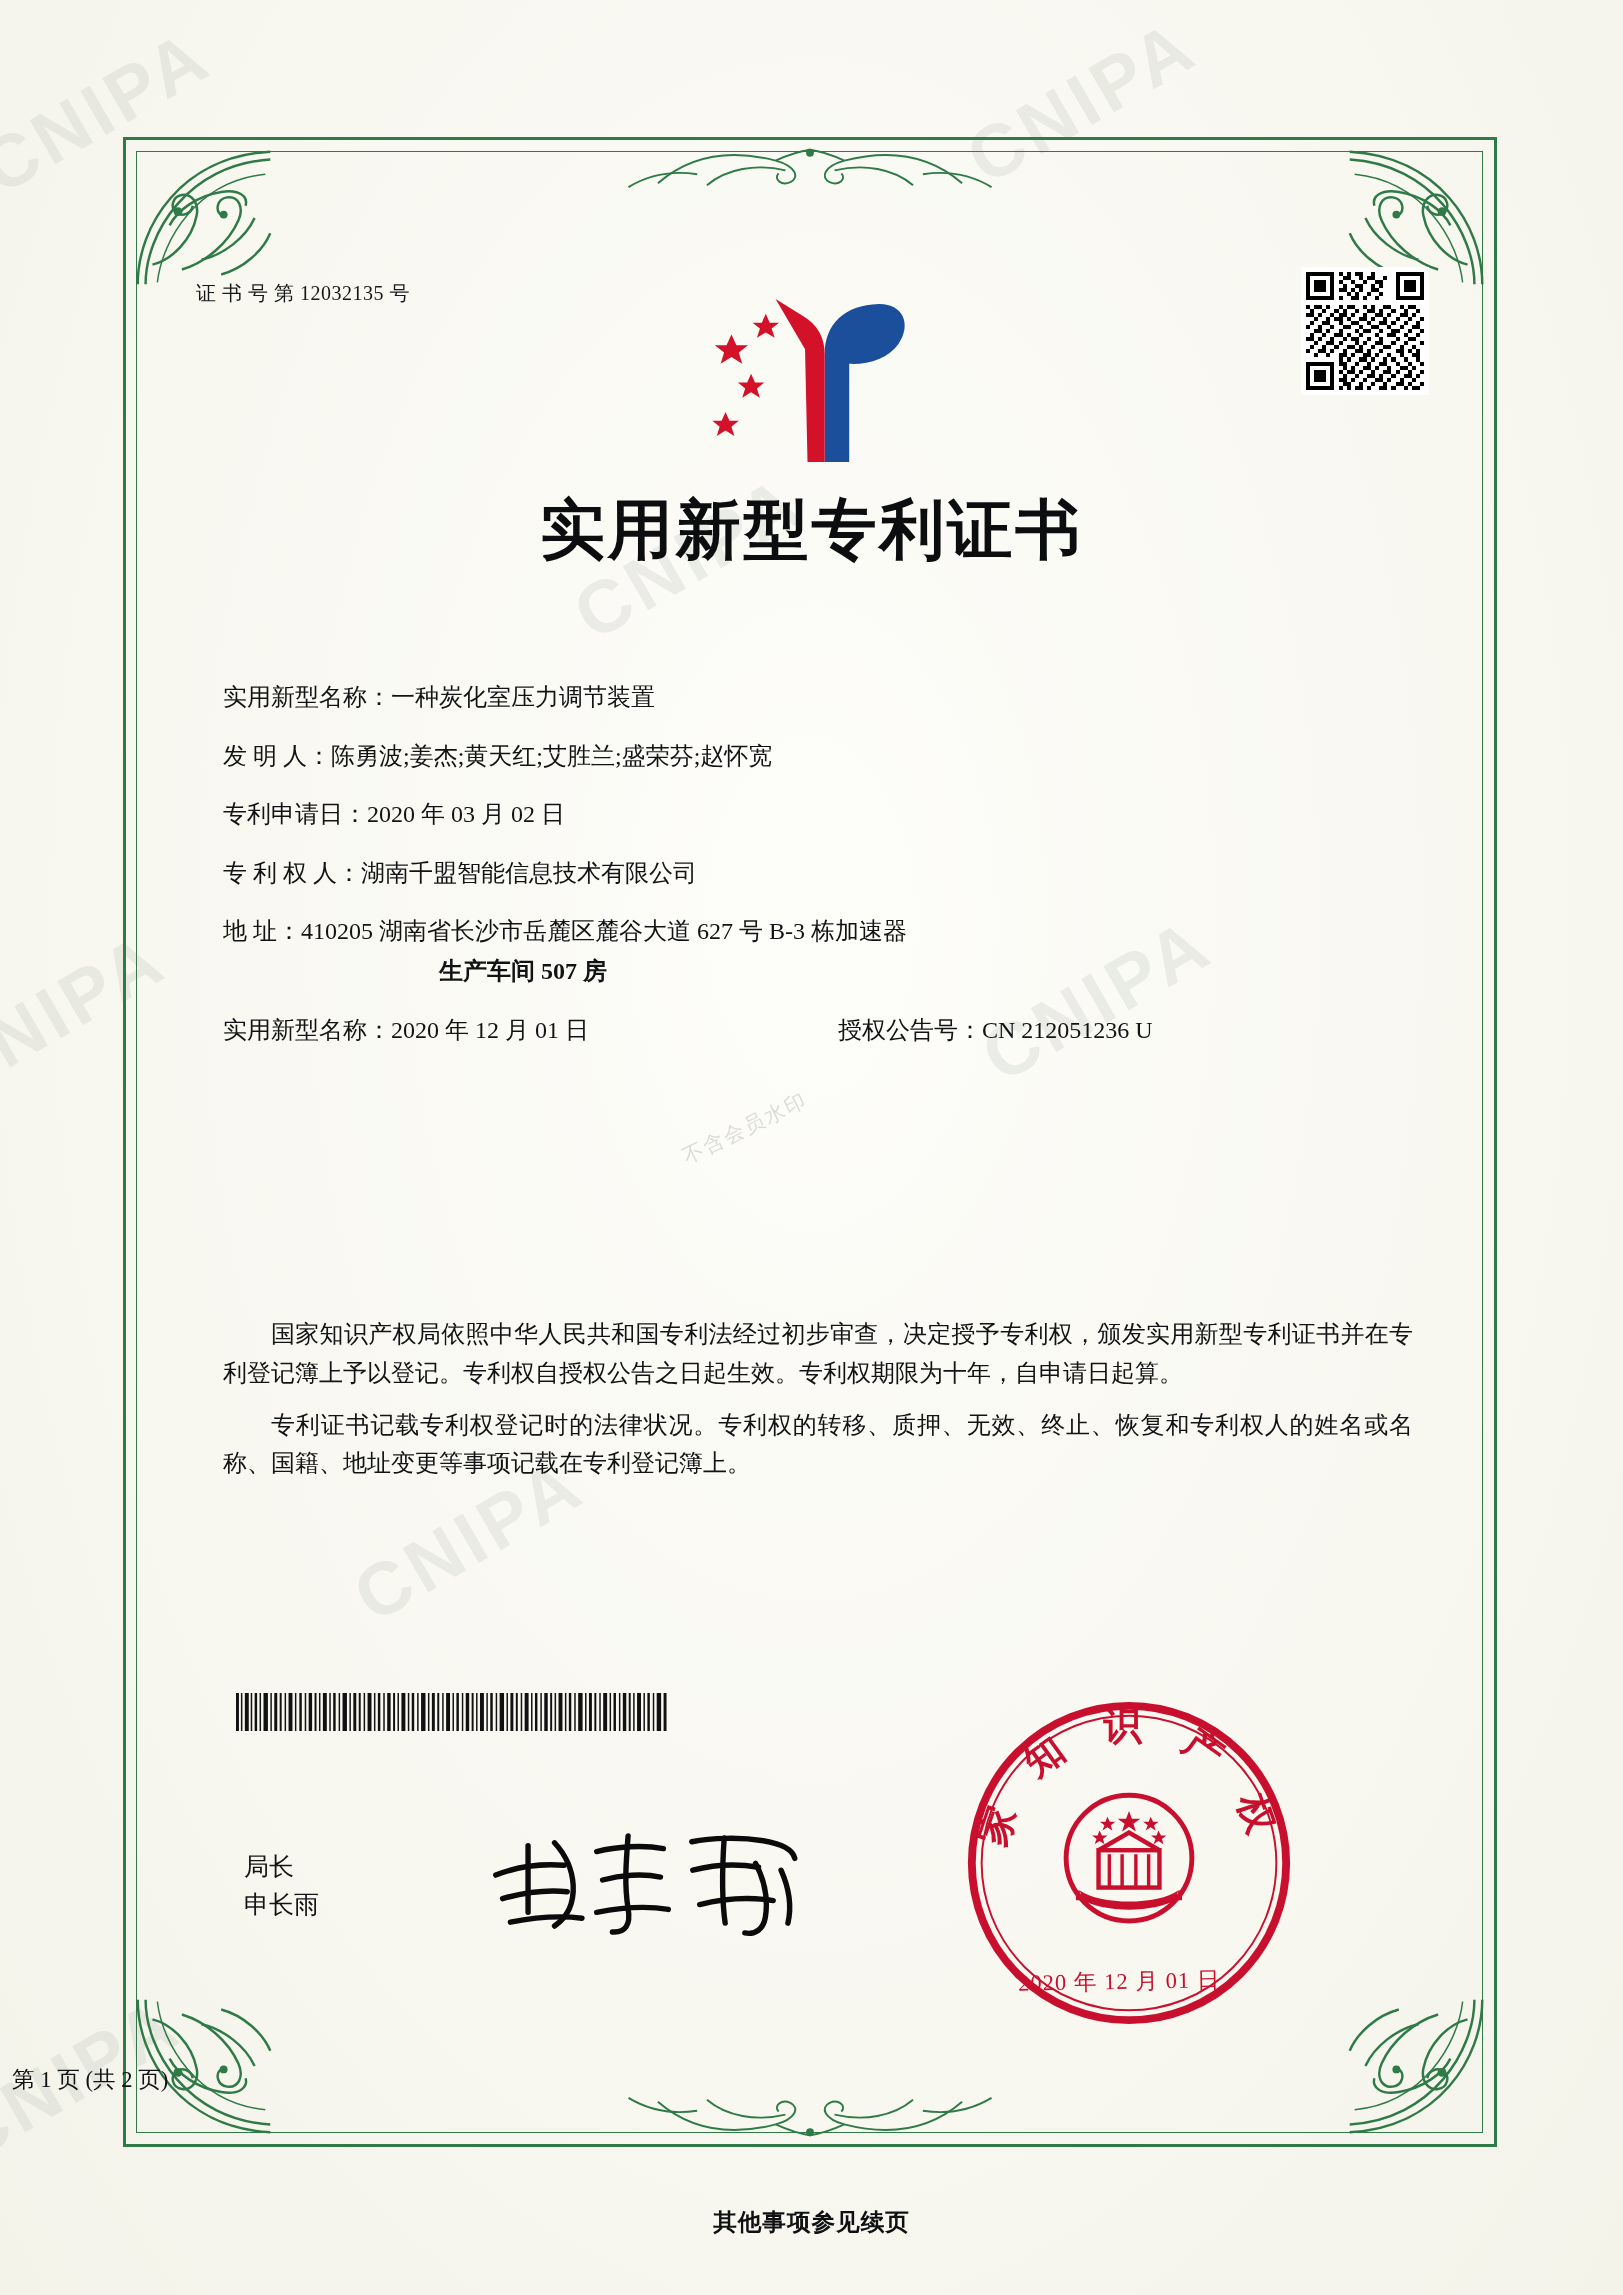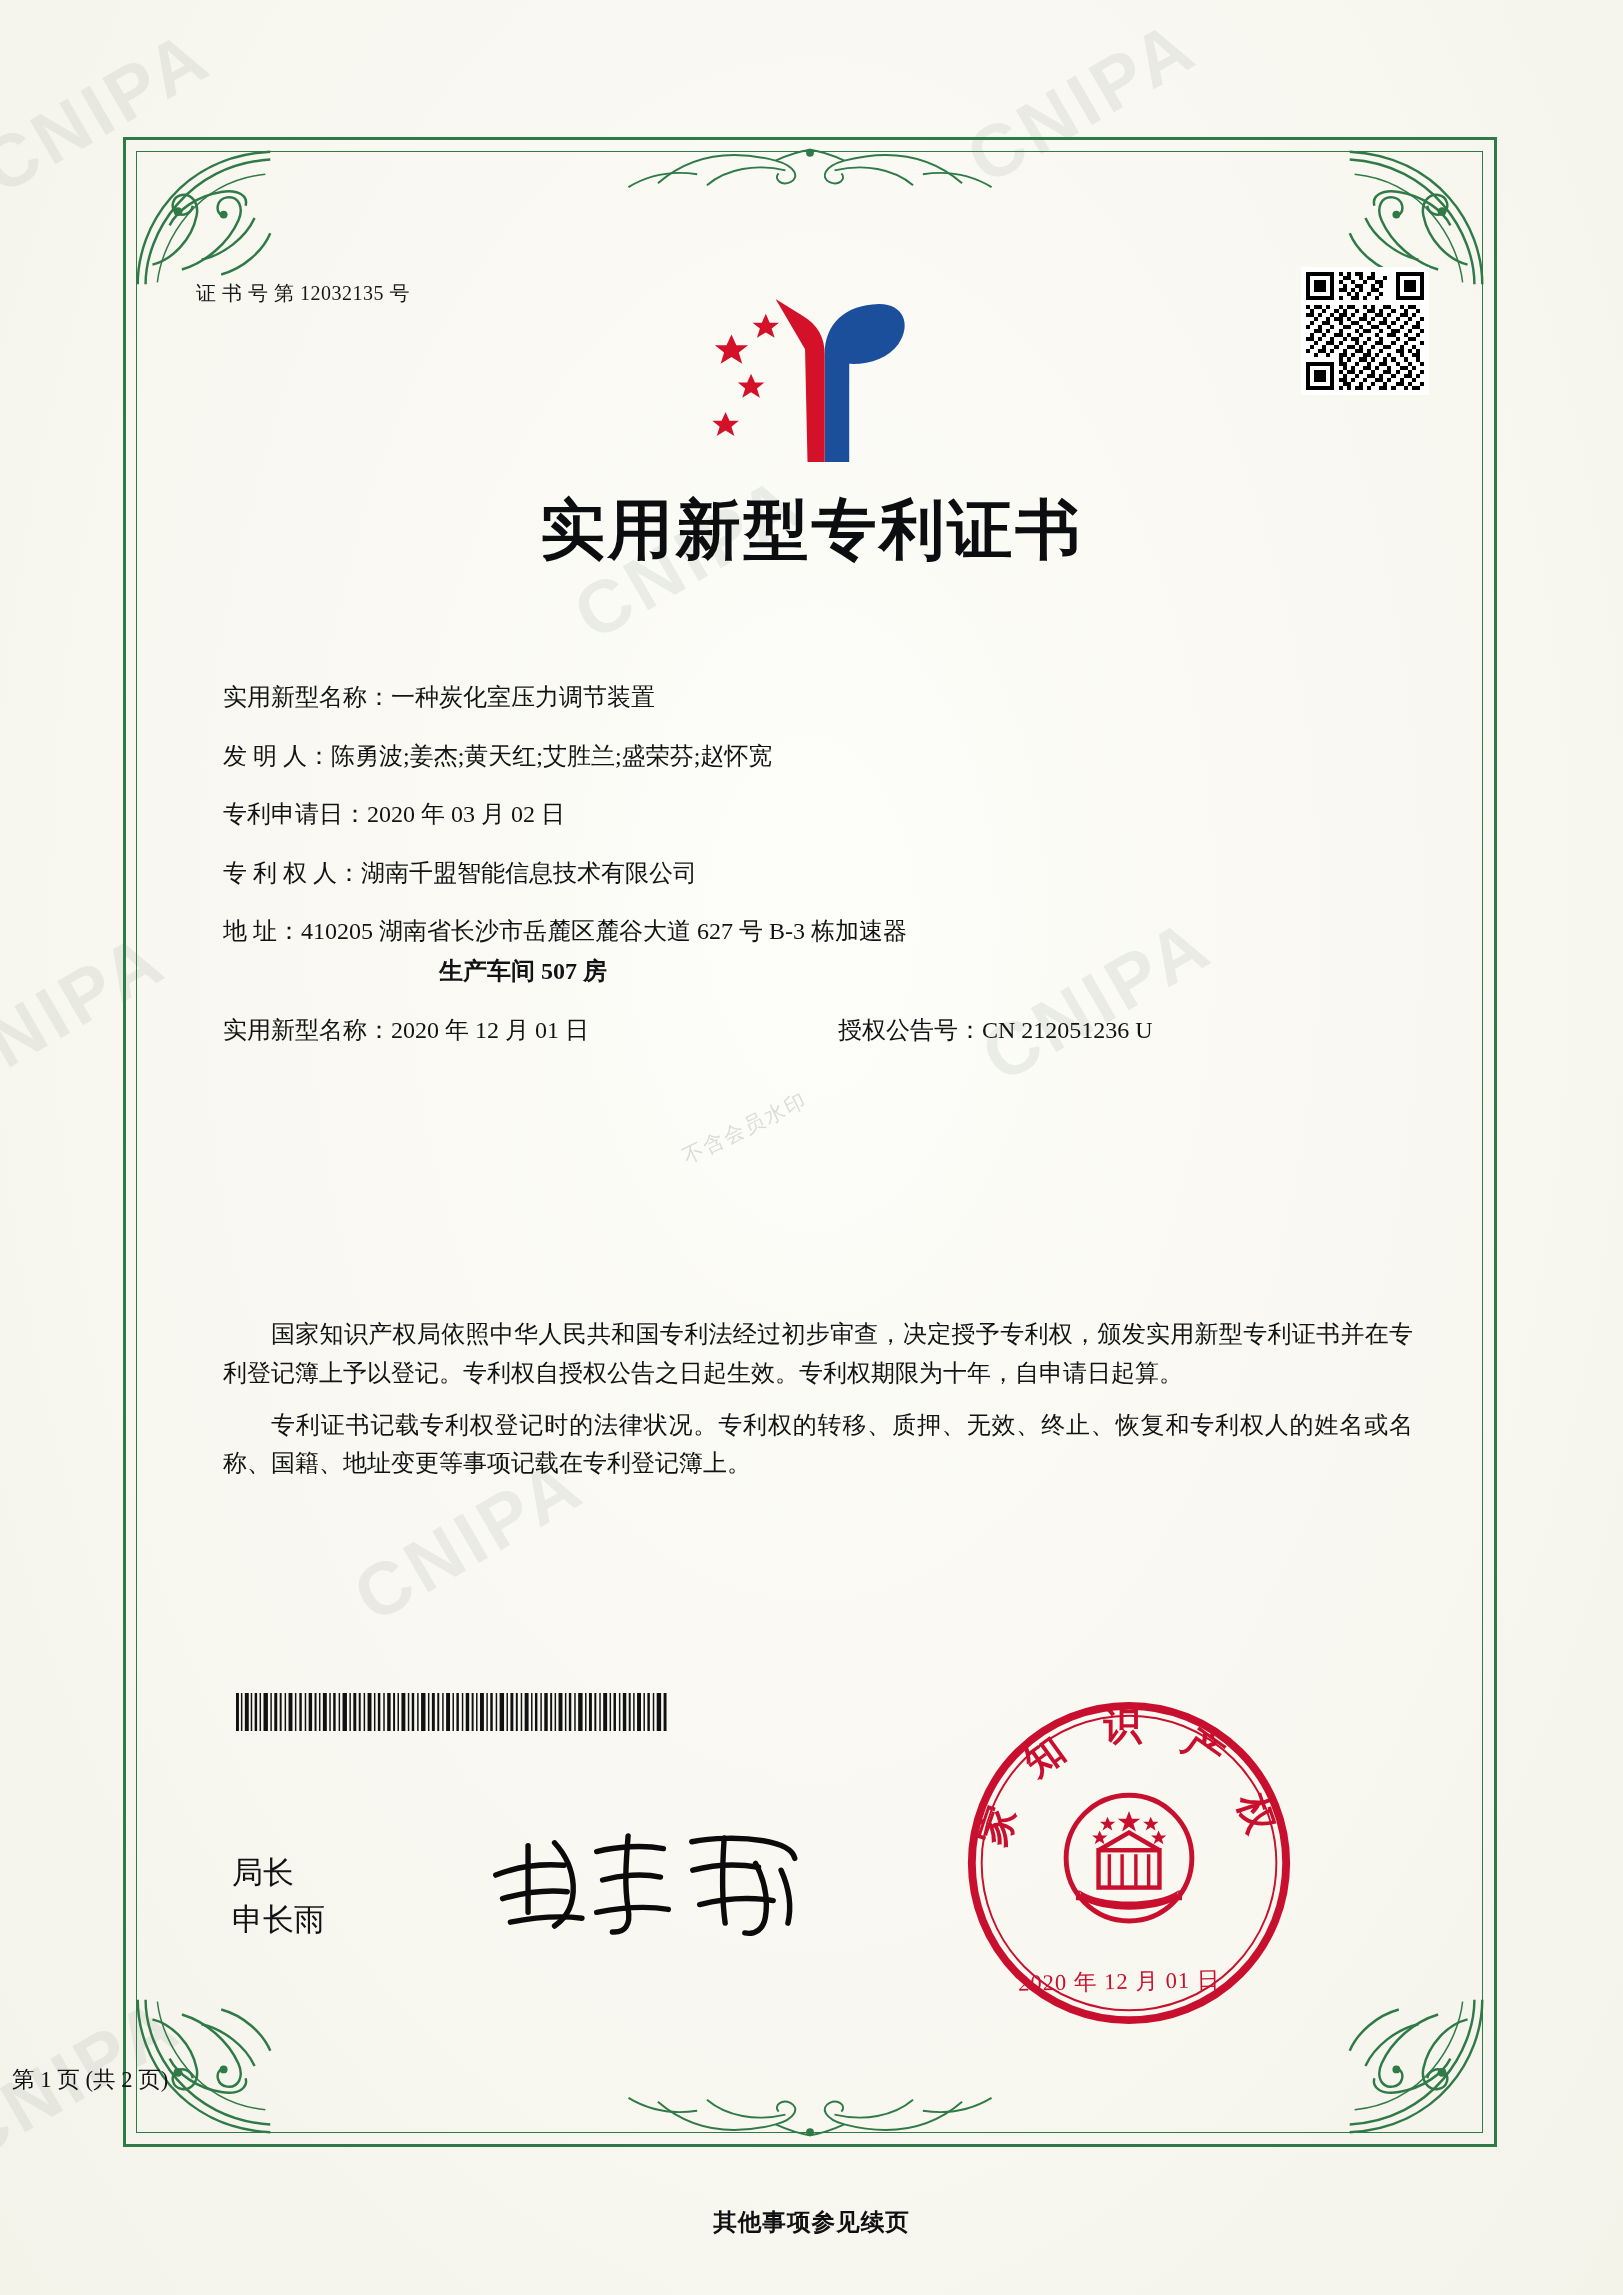--- a/index.html
+++ b/index.html
@@ -187,25 +187,26 @@
     position: absolute;
     left: 236px;
     top: 1693px;
     width: 432px;
     height: 38px;
   }
 
   
   .sig-label {
     position: absolute;
-    left: 232px;
+    left: 244px;
     top: 1850px;
-    font-size: 31px;
+    font-size: 25px;
     color: #121314;
     line-height: 1.5;
+    font-family: Liberation Mono, monospace;
   }
   .sig-script {
     position: absolute;
     left: 481px;
     top: 1816px;
     width: 353px;
     height: 128px;
   }
 
   

